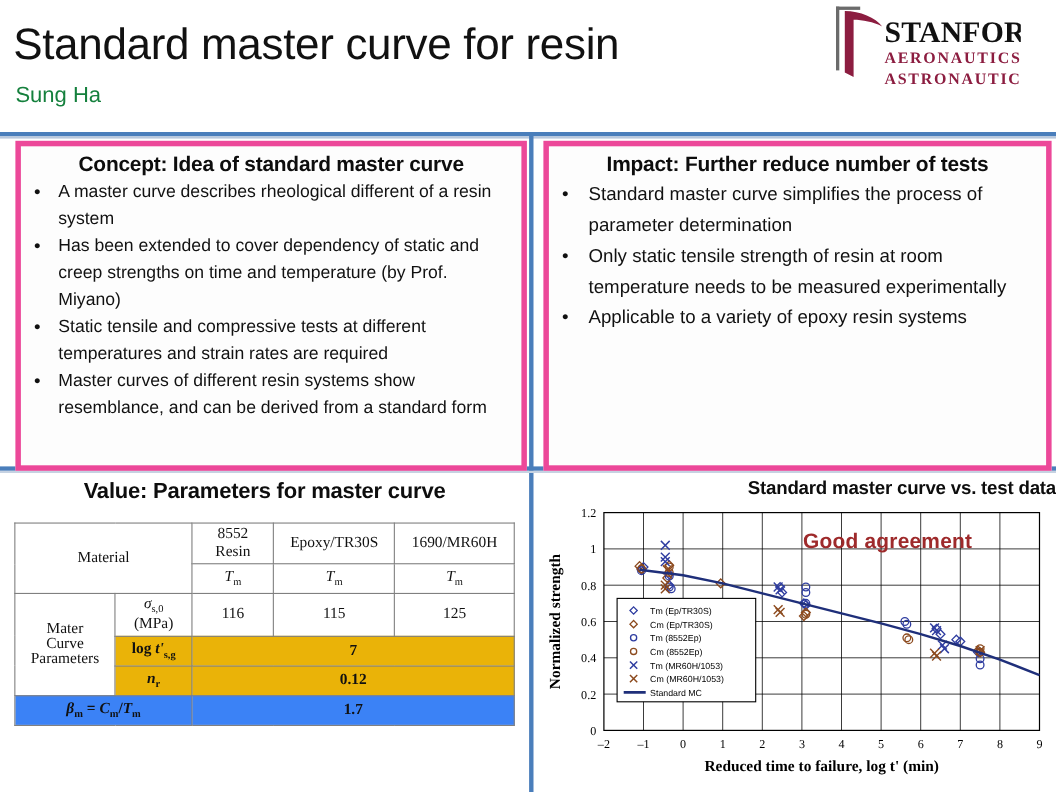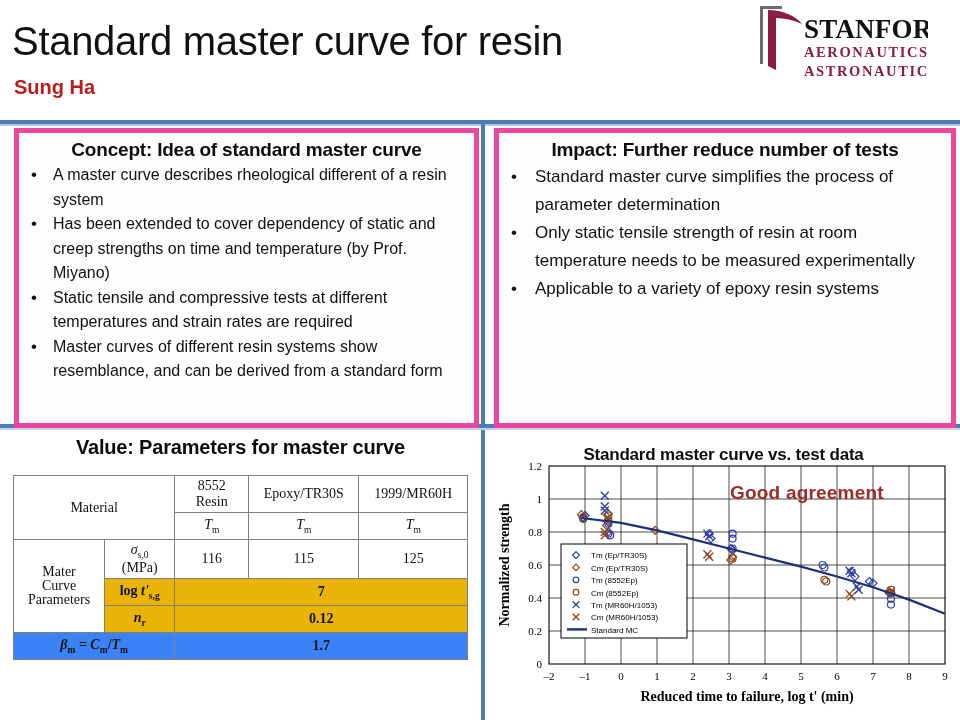--- a/index.html
+++ b/index.html
@@ -14,21 +14,21 @@
 
   
   .header{position:absolute;left:0;top:0;width:936px;height:122px;}
   .title{
     position:absolute;left:12px;top:18px;
     font-size:40px;color:#111;font-weight:400;letter-spacing:-.3px;
     line-height:46px;white-space:nowrap;
   }
   .subtitle{
     position:absolute;left:14px;top:75px;
-    font-size:20px;color:#b91c1c;font-weight:700;line-height:24px;
+    font-size:20px;color:#15803d;font-weight:400;line-height:24px;
   }
   .logo{position:absolute;right:8px;top:4px;width:172px;height:86px;}
   .logo svg{display:block;}
 
   .header-rule{
     position:absolute;left:0;top:120px;width:960px;height:4px;
     background:#4a7ebb;
   }
   .header-rule-shadow{
     position:absolute;left:0;top:124px;width:960px;height:2px;
@@ -106,22 +106,22 @@
   .sub{font-size:9.5px;vertical-align:sub;}
   .note{
     position:absolute;left:0;top:255px;width:481px;text-align:center;
     color:#e8112d;font-weight:bold;font-size:14.5px;
     font-family:"Liberation Sans", sans-serif;
   }
 
   
   .chart-panel{position:absolute;left:487px;top:430px;width:473px;height:290px;}
   .chart-head{
-    text-align:center;font-weight:bold;font-size:17px;color:#0d0d0d;
-    margin-top:15px;letter-spacing:-.2px;
+    text-align:right;font-weight:bold;font-size:17px;color:#0d0d0d;
+    margin-top:4px;letter-spacing:-.2px;
   }
   .chart-svg{position:absolute;left:0;top:26px;}
   .goodagree{
     position:absolute;left:243px;top:52px;
     font-size:19px;font-weight:bold;color:#9e2a2b;
     font-family:"Liberation Sans", sans-serif;
     letter-spacing:.2px;
   }
 </style>
 </head>
@@ -172,21 +172,21 @@
 
   <div class="value-panel">
     <div class="value-head">Value: Parameters for master curve</div>
 
     <table class="params">
       <tbody>
           <tr>
         <td class="mater" rowspan="2" colspan="2">Material</td>
         <td class="dcell">8552 Resin</td>
         <td class="dcell">Epoxy/TR30S</td>
-        <td class="dcell">1999/MR60H</td>
+        <td class="dcell">1690/MR60H</td>
       </tr>
       <tr>
         <td class="dcell"><i>T</i><span class="sub">m</span></td>
         <td class="dcell"><i>T</i><span class="sub">m</span></td>
         <td class="dcell"><i>T</i><span class="sub">m</span></td>
       </tr>
       <tr>
         <td class="mater" rowspan="3">
           <span>Mater Curve</span><br>
           <span>Parameters</span>

